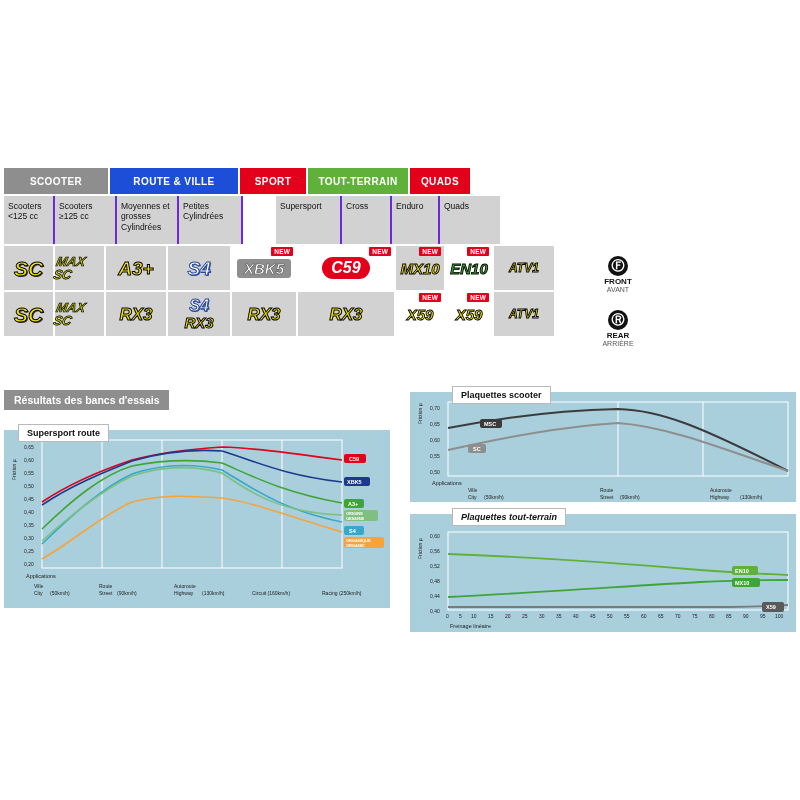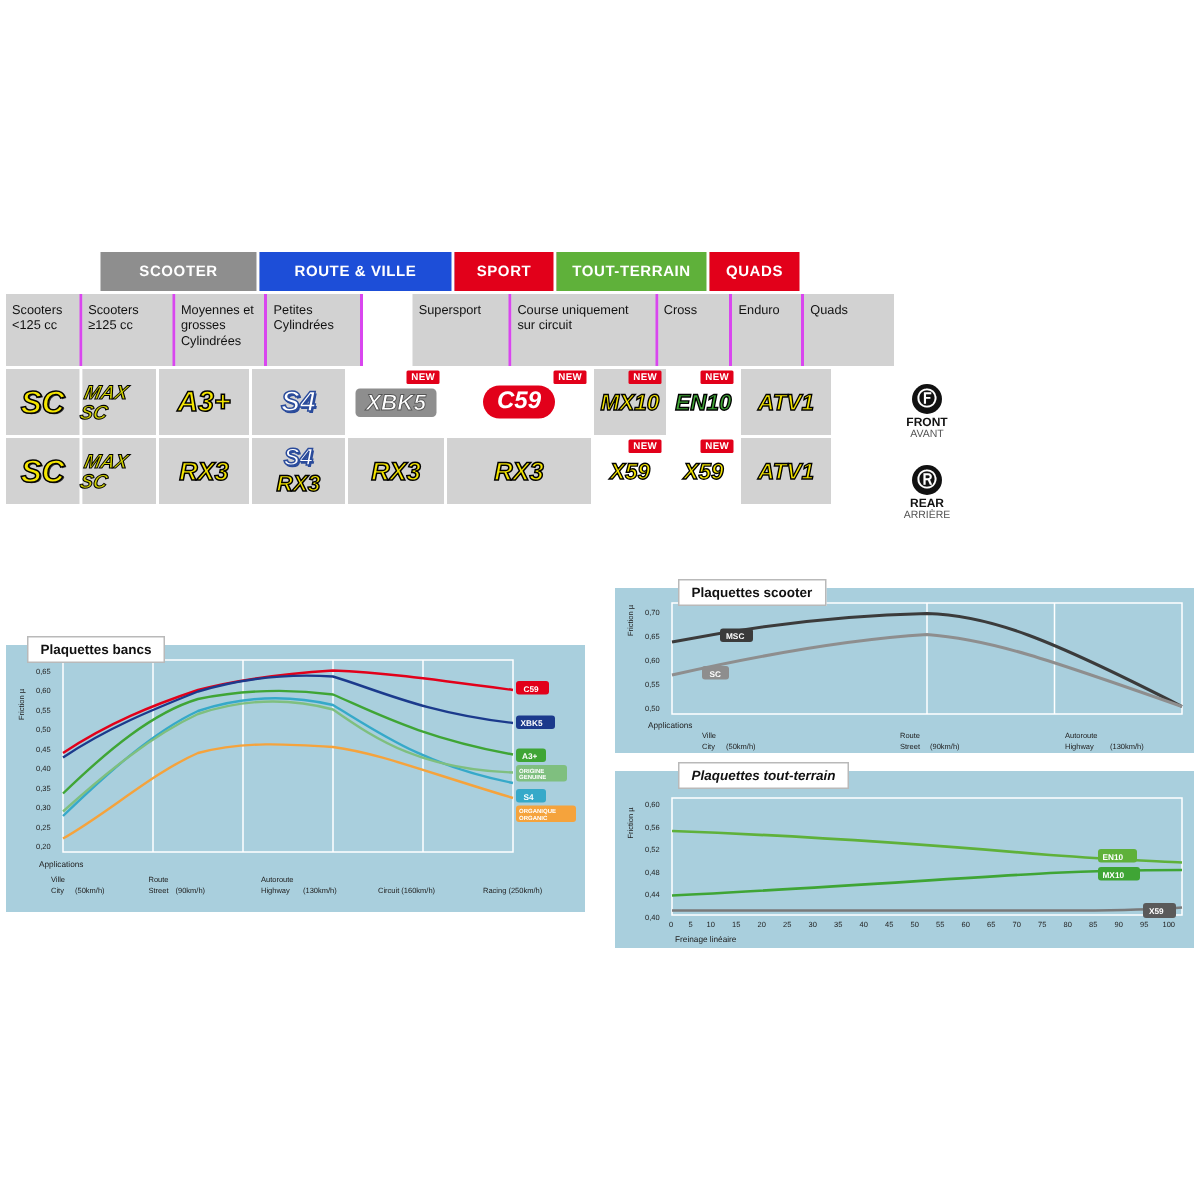--- a/index.html
+++ b/index.html
@@ -1,30 +1,30 @@
 <!DOCTYPE html>
 <html><head>
 <meta charset="utf-8">
 <style>
   html,body{margin:0;padding:0;background:#ffffff;}
   body{width:800px;height:800px;font-family:"Liberation Sans",sans-serif;position:relative;overflow:hidden;}
   .page{position:absolute;left:0;top:0;width:800px;height:800px;}
 
   
   .tbl{position:absolute;left:4px;top:168px;width:592px;}
-  .trow{display:flex;justify-content:center;}
+  .trow{display:flex;}
   .cat{height:26px;display:flex;align-items:center;justify-content:center;color:#fff;font-weight:bold;font-size:10px;letter-spacing:.4px;border-right:2px solid #fff;}
   .cat.scooter{background:#8e8e8e;width:104px;}
   .cat.route{background:#1d4ed8;width:128px;}
   .cat.sport{background:#e2001a;width:66px;}
   .cat.racing{background:#000000;width:98px;}
   .cat.tt{background:#5fb13a;width:100px;}
   .cat.quads{background:#e2001a;width:60px;border-right:none;}
 
-  .sub{background:#d2d2d2;font-size:8.5px;color:#111;padding:5px 4px 0 4px;line-height:1.22;box-sizing:border-box;border-right:2px solid #d946ef;height:48px;}
+  .sub{background:#d2d2d2;font-size:8.5px;color:#111;padding:5px 4px 0 4px;line-height:1.22;box-sizing:border-box;border-right:2px solid #6d28d9;height:48px;}
   .s1{width:51px;} .s2{width:62px;} .s3{width:62px;} .s4{width:64px;}
   .s5{width:66px;margin-left:33px;} .s6{width:98px;} .s7{width:50px;} .s8{width:48px;} .s9{width:60px;border-right:none;}
 
   .prow{display:flex;height:44px;}
   .pc{display:flex;align-items:center;justify-content:center;position:relative;box-sizing:border-box;border-right:2px solid #fff;}
   .pc.g{background:#d2d2d2;} .pc.w{background:#ffffff;}
   .p1{width:51px;}.p2{width:51px;}.p3{width:62px;}.p4{width:64px;}
   .p5{width:66px;}.p6{width:98px;}.p7{width:50px;}.p8{width:48px;}.p9{width:60px;border-right:none;}
 
   .sep{height:2px;background:#ffffff;}
@@ -35,21 +35,21 @@
   .lg{font-style:italic;font-weight:bold;line-height:1;display:inline-block;}
   .lg-sc{font-size:21px;color:#f4e500;-webkit-text-stroke:1px #000;text-shadow:1px 1px 0 #333;}
   .lg-maxsc{font-size:13px;color:#cfcf00;-webkit-text-stroke:.7px #000;transform:skewX(-12deg);}
   .lg-a3{font-size:19px;color:#f4e500;-webkit-text-stroke:1px #000;}
   .lg-s4{font-size:19px;color:#ffffff;-webkit-text-stroke:1px #2a4b9b;text-shadow:1px 1px 0 #2a4b9b;}
   .lg-rx3{font-size:17px;color:#f4e500;-webkit-text-stroke:1px #000;}
   .lg-xbk5{font-size:15px;color:#ffffff;background:#8e8e8e;padding:2px 7px;border-radius:3px;-webkit-text-stroke:.6px #555;}
   .lg-c59{font-size:16px;color:#ffffff;background:#e2001a;padding:3px 9px;border-radius:11px;-webkit-text-stroke:0;}
   .lg-mx10{font-size:15px;color:#f4e500;-webkit-text-stroke:.9px #000;}
   .lg-en10{font-size:15px;color:#3fa535;-webkit-text-stroke:.9px #000;}
-  .lg-atv1{font-size:15px;color:#f4e500;-webkit-text-stroke:.9px #000;}
+  .lg-atv1{font-size:12px;color:#f4e500;-webkit-text-stroke:.9px #000;}
   .lg-x59{font-size:15px;color:#f4e500;-webkit-text-stroke:.9px #000;}
   .lg-rx3g{font-size:17px;color:#f4e500;-webkit-text-stroke:1px #000;}
 
   .axis-badge{position:absolute;width:40px;text-align:center;}
   .circ{width:20px;height:20px;border-radius:50%;background:#111;color:#fff;margin:0 auto;font-size:13px;line-height:20px;font-weight:bold;}
   .ax-t{font-size:8px;font-weight:bold;color:#111;margin-top:1px;}
   .ax-s{font-size:7px;color:#555;}
 
   
   .secttl{position:absolute;background:#8e8e8e;color:#fff;font-size:10.5px;font-weight:bold;padding:4px 10px;}
@@ -76,21 +76,20 @@
       <div class="cat quads">QUADS</div>
     </div>
     <div class="sep"></div>
 
     <div class="trow">
       <div class="sub s1">Scooters &lt;125 cc</div>
       <div class="sub s2">Scooters ≥125 cc</div>
       <div class="sub s3">Moyennes et grosses Cylindrées</div>
       <div class="sub s4">Petites Cylindrées</div>
       <div class="sub s5">Supersport</div>
-      <div class="sub s6">Course uniquement sur circuit</div>
       <div class="sub s7">Cross</div>
       <div class="sub s8">Enduro</div>
       <div class="sub s9">Quads</div>
     </div>
     <div class="sep"></div>
 
     <div class="prow">
       <div class="pc g p1">
           <span class="lg lg-sc">SC</span>
         </div>
@@ -165,22 +164,23 @@
     <div class="circ">Ⓕ</div>
     <div class="ax-t">FRONT</div>
     <div class="ax-s">AVANT</div>
   </div>
   <div class="axis-badge" style="left:598px;top:310px;">
     <div class="circ">Ⓡ</div>
     <div class="ax-t">REAR</div>
     <div class="ax-s">ARRIÈRE</div>
   </div>
 
-
-  <div class="chtitle" style="left:18px;top:424px;">Plaquettes bancs</div>
+  <div class="secttl" style="left:4px;top:390px;">Résultats des bancs d'essais</div>
+
+  <div class="chtitle" style="left:18px;top:424px;">Supersport route</div>
   <div class="chart" style="left:4px;top:430px;width:386px;height:178px;">
     <svg width="386" height="178" viewBox="0 0 386 178">
 
       <g class="flab">
         <text x="20" y="19">0,65</text>
           <text x="20" y="32">0,60</text>
           <text x="20" y="45">0,55</text>
         <text x="20" y="58">0,50</text>
           <text x="20" y="71">0,45</text>
           <text x="20" y="84">0,40</text>

